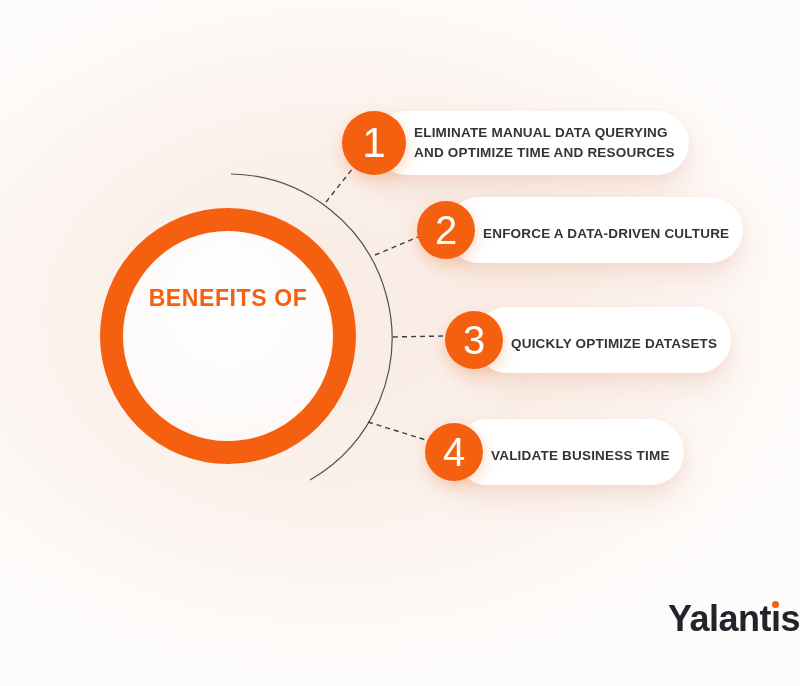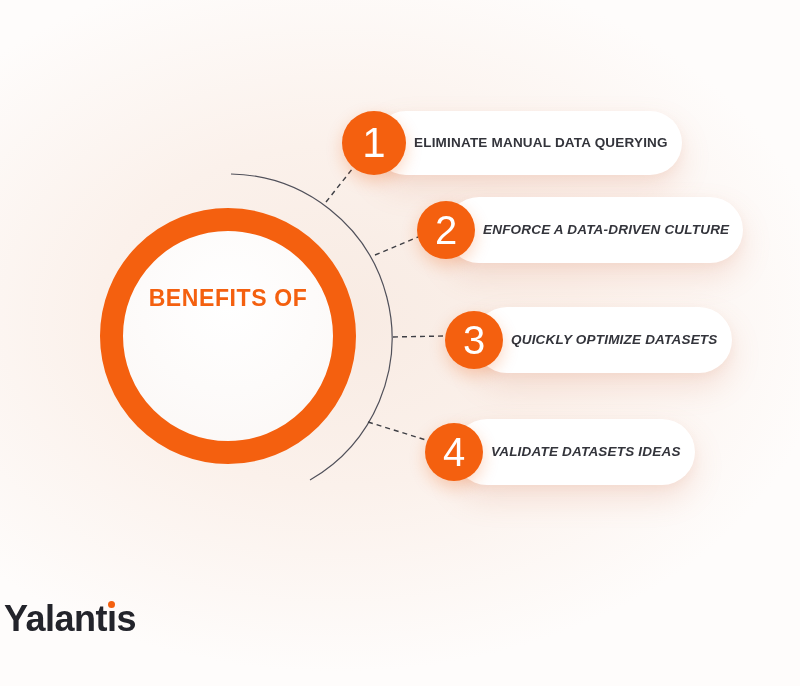--- a/index.html
+++ b/index.html
@@ -38,25 +38,25 @@
     color:var(--text); font-weight:bold; font-size:13.5px; letter-spacing:0.2px; white-space:nowrap;
   }
   .pill span { display:block; line-height:20px; }
   .item1 { left:342px; top:111px; }
   .item1 .num { width:64px; height:64px; font-size:42px; }
   .item1 .pill { height:64px; margin-left:-32px; padding:0 14px 0 40px; }
   .item2 { left:417px; top:197px; }
   .item3 { left:445px; top:307px; }
   .item4 { left:425px; top:419px; }
   .item2 .num, .item3 .num, .item4 .num { width:58px; height:58px; }
-  .item2 .pill, .item3 .pill, .item4 .pill { height:66px; margin-left:-29px; padding:0 14px 0 37px;font-style:italic; }
+  .item2 .pill, .item3 .pill, .item4 .pill { height:58px; margin-left:-29px; padding:8px 14px 0 37px; }
 
   
   .logo {
-    position:absolute; left:4px; right:0; top:598px; text-align:left; z-index:2;
+    position:absolute; left:12px; right:0; top:598px; text-align:right; z-index:2;
     color:var(--logo); font-size:36px; font-weight:bold; letter-spacing:-0.5px;
   }
   .ichar { position:relative; display:inline-block; }
   .idot {
     position:absolute; top:3px; left:50%; margin-left:-3.5px;
     width:7px; height:7px; border-radius:50%; background:var(--accent);
   }
 </style>
 </head>
 <body>
@@ -74,41 +74,42 @@
   <div class="hub">
     <div class="hub-title">
       <span>BENEFITS OF</span>
     </div>
   </div>
 
   <div class="item item1">
     <div class="num">1</div>
     <div class="pill">
       <span>ELIMINATE MANUAL DATA QUERYING</span>
+      <span>AND OPTIMIZE TIME AND RESOURCES</span>
     </div>
   </div>
 
   <div class="item item2">
     <div class="num">2</div>
     <div class="pill">
       <span>ENFORCE A DATA-DRIVEN CULTURE</span>
     </div>
   </div>
 
   <div class="item item3">
     <div class="num">3</div>
     <div class="pill">
       <span>QUICKLY OPTIMIZE DATASETS</span>
     </div>
   </div>
 
   <div class="item item4">
     <div class="num">4</div>
     <div class="pill">
-      <span>VALIDATE DATASETS IDEAS</span>
+      <span>VALIDATE BUSINESS TIME</span>
     </div>
   </div>
 
   <div class="logo">
     <span>Yalant</span><span class="ichar"><span>ı</span><span class="idot"></span></span><span>s</span>
   </div>
 
 </div>
 
 </body></html>

